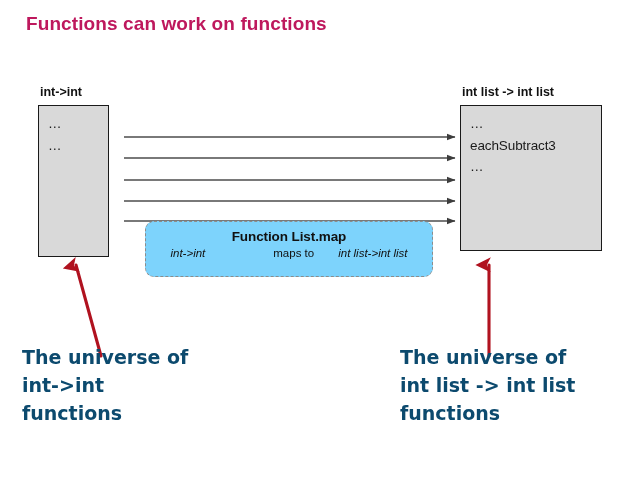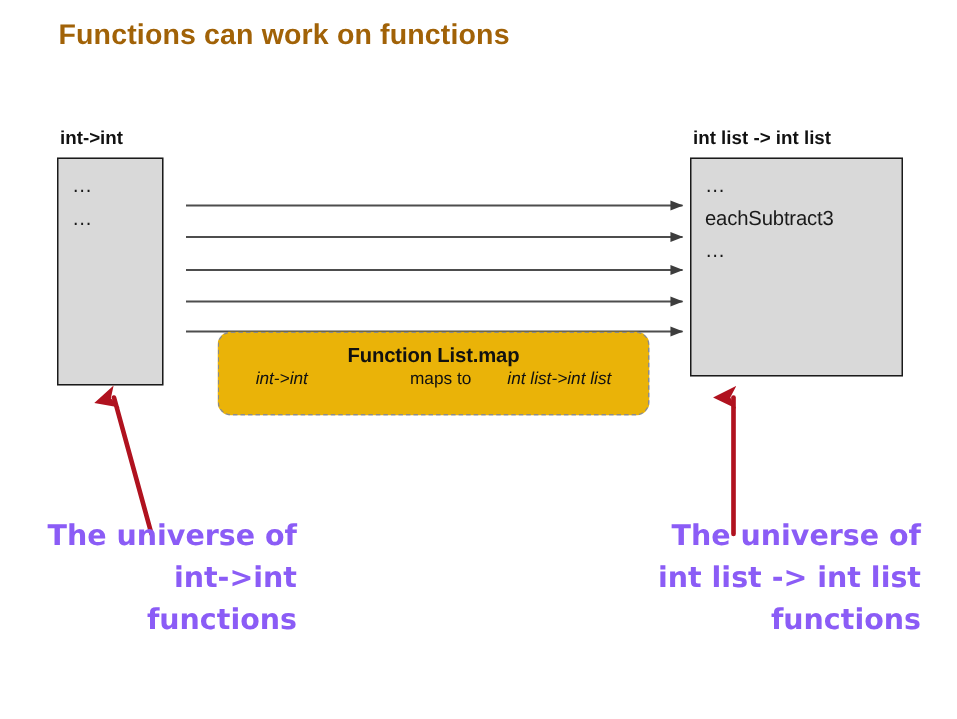--- a/index.html
+++ b/index.html
@@ -12,25 +12,25 @@
     height: 479px;
     position: relative;
     overflow: hidden;
     font-family: "Liberation Sans", sans-serif;
     -webkit-font-smoothing: antialiased;
   }
 
   
   #slide-title {
     position: absolute;
-    left: 39px;
+    left: 26px;
     top: 13px;
     font-size: 19px;
     font-weight: 600;
-    color: #a16207;
+    color: #be185d;
     letter-spacing: 0.1px;
     white-space: nowrap;
   }
 
   
   .universe {
     position: absolute;
   }
   .universe-label {
     position: absolute;
@@ -77,21 +77,21 @@
   
   #map-caption {
     position: absolute;
     left: 145px;
     top: 221px;
     width: 288px;
     height: 56px;
     box-sizing: border-box;
     border: 1.4px dashed #8c8c8c;
     border-radius: 9px;
-    background: #eab308;
+    background: #7dd3fc;
     text-align: center;
   }
   #map-caption-title {
     margin-top: 7px;
     font-size: 13.5px;
     font-weight: bold;
     color: #111;
     letter-spacing: -0.1px;
   }
   #map-caption-row {
@@ -102,22 +102,22 @@
     justify-content: center;
     align-items: baseline;
     gap: 24px;
   }
   .cap-type { font-style: italic; }
   .cap-verb { font-style: normal; margin-left: 44px; }
 
   
   .annotation {
     position: absolute;
-    color: #8b5cf6;
-    text-align: right;
+    color: #0c4a6e;
+    text-align: left;
     line-height: 28px;
     font-size: 19px;
     font-family: "DejaVu Sans", sans-serif;
     font-weight: 600;
     white-space: nowrap;
   }
   #annotation-left  { left: 22px;  top: 343px; width: 176px; }
   #annotation-right { left: 400px; top: 343px; width: 214px; }
 </style>
 </head>

